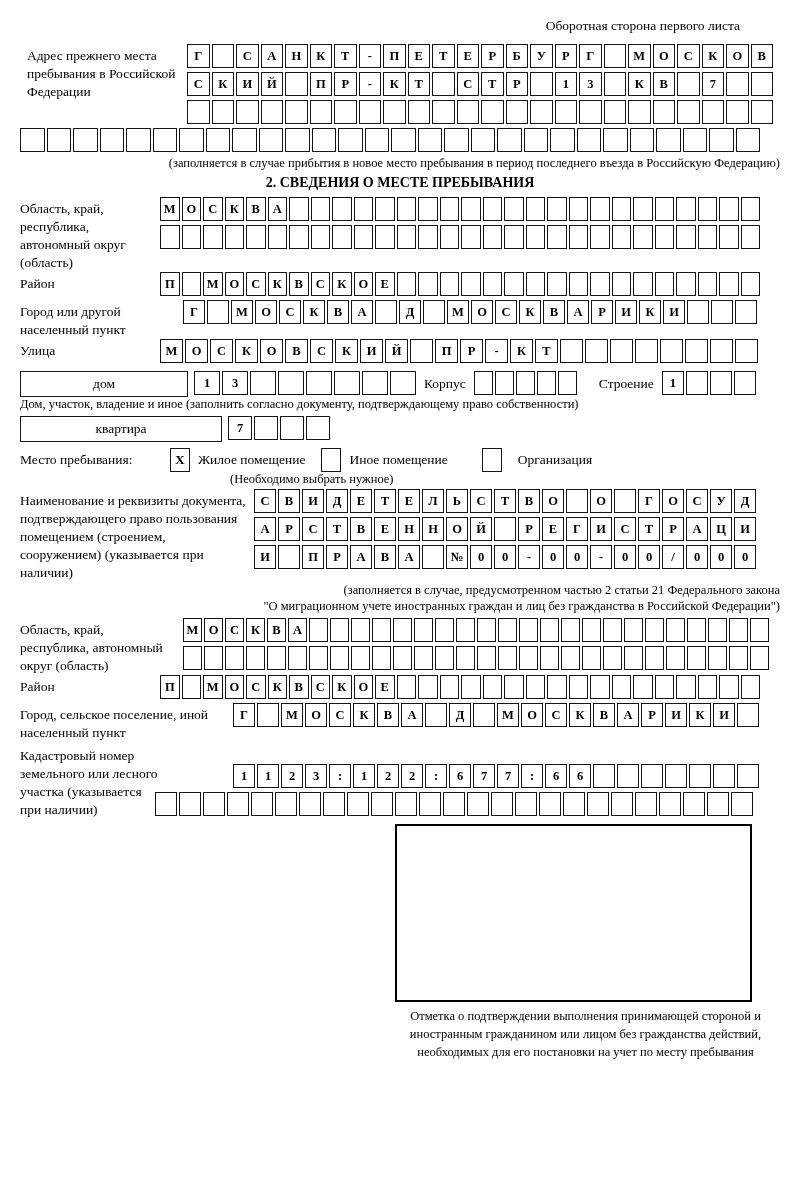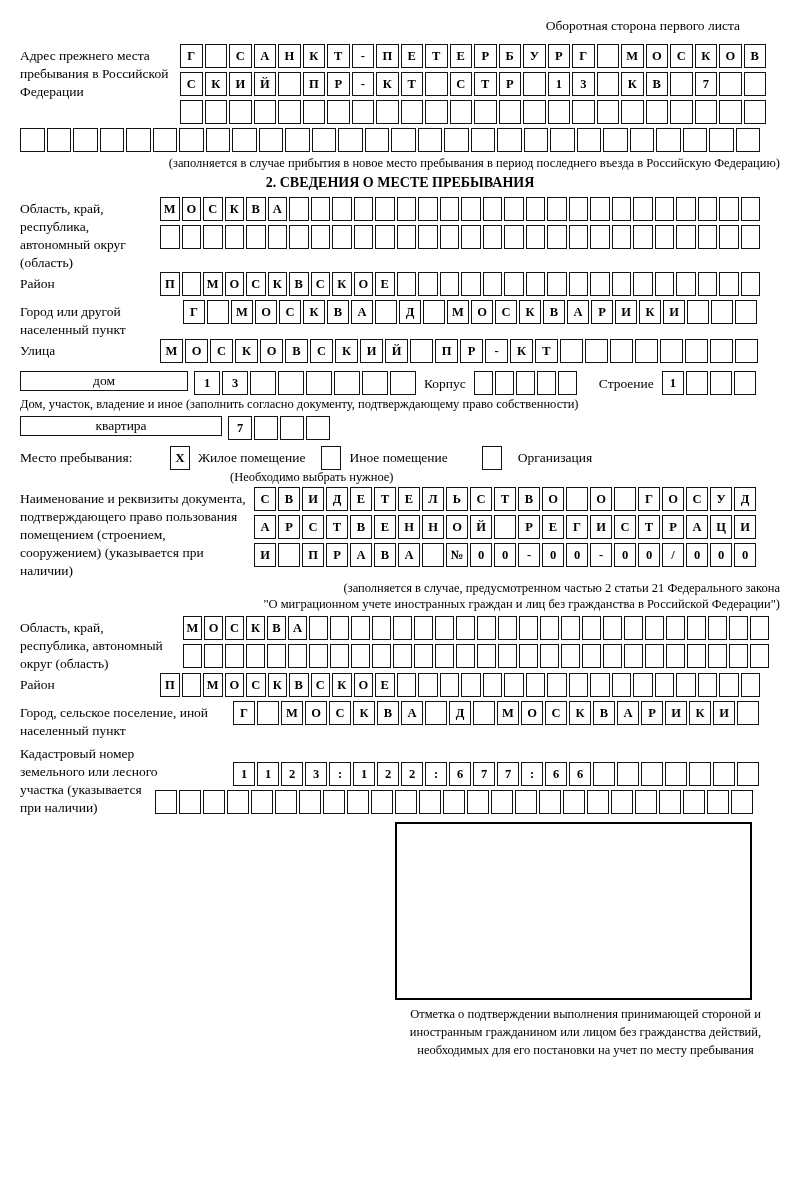--- a/index.html
+++ b/index.html
@@ -12,25 +12,25 @@
   .lbl{font-size:13.5px;line-height:18px;padding-top:3px;box-sizing:border-box;padding-right:8px;}
   .rows{flex:1;}
   .cellrow{display:flex;gap:2px;margin-bottom:4px;}
   .cell{flex:0 0 var(--cw,22px);height:24px;border:1.6px solid #141414;box-sizing:border-box;
         display:flex;align-items:center;justify-content:center;
         font-size:12.5px;font-weight:bold;}
   .caption{font-size:12.5px;line-height:15px;}
   .center{text-align:right;}
   .sec-title{font-weight:bold;font-size:14px;text-align:center;margin:4px 0 6px 0;}
 
-  .w140{flex:0 0 140px;} .w160{flex:0 0 160px;} .w163{flex:0 0 163px;}
+  .w140{flex:0 0 140px;} .w160{flex:0 0 160px;margin-left:7px;} .w163{flex:0 0 163px;}
   .w213{flex:0 0 213px;} .w234{flex:0 0 234px;}
 
   .houserow{display:flex;align-items:flex-start;margin-top:4px;}
-  .widebox{height:20px;border:1.6px solid #141414;box-sizing:border-box;
+  .widebox{height:26px;border:1.6px solid #141414;box-sizing:border-box;
            display:flex;align-items:center;justify-content:center;font-size:13.5px;}
   .inline-lbl{font-size:13.5px;line-height:26px;margin:0 8px;}
 
   .stayrow{display:flex;align-items:center;margin-top:6px;font-size:13.5px;}
   .chk{width:20px;height:24px;border:1.6px solid #141414;box-sizing:border-box;
        display:flex;align-items:center;justify-content:center;font-size:13px;font-weight:bold;}
 
   .cad{position:relative;height:80px;margin-top:2px;}
   .cad .lbl{position:absolute;left:0;top:0;width:150px;}
   .cad .cr1{position:absolute;left:213px;top:20px;}

